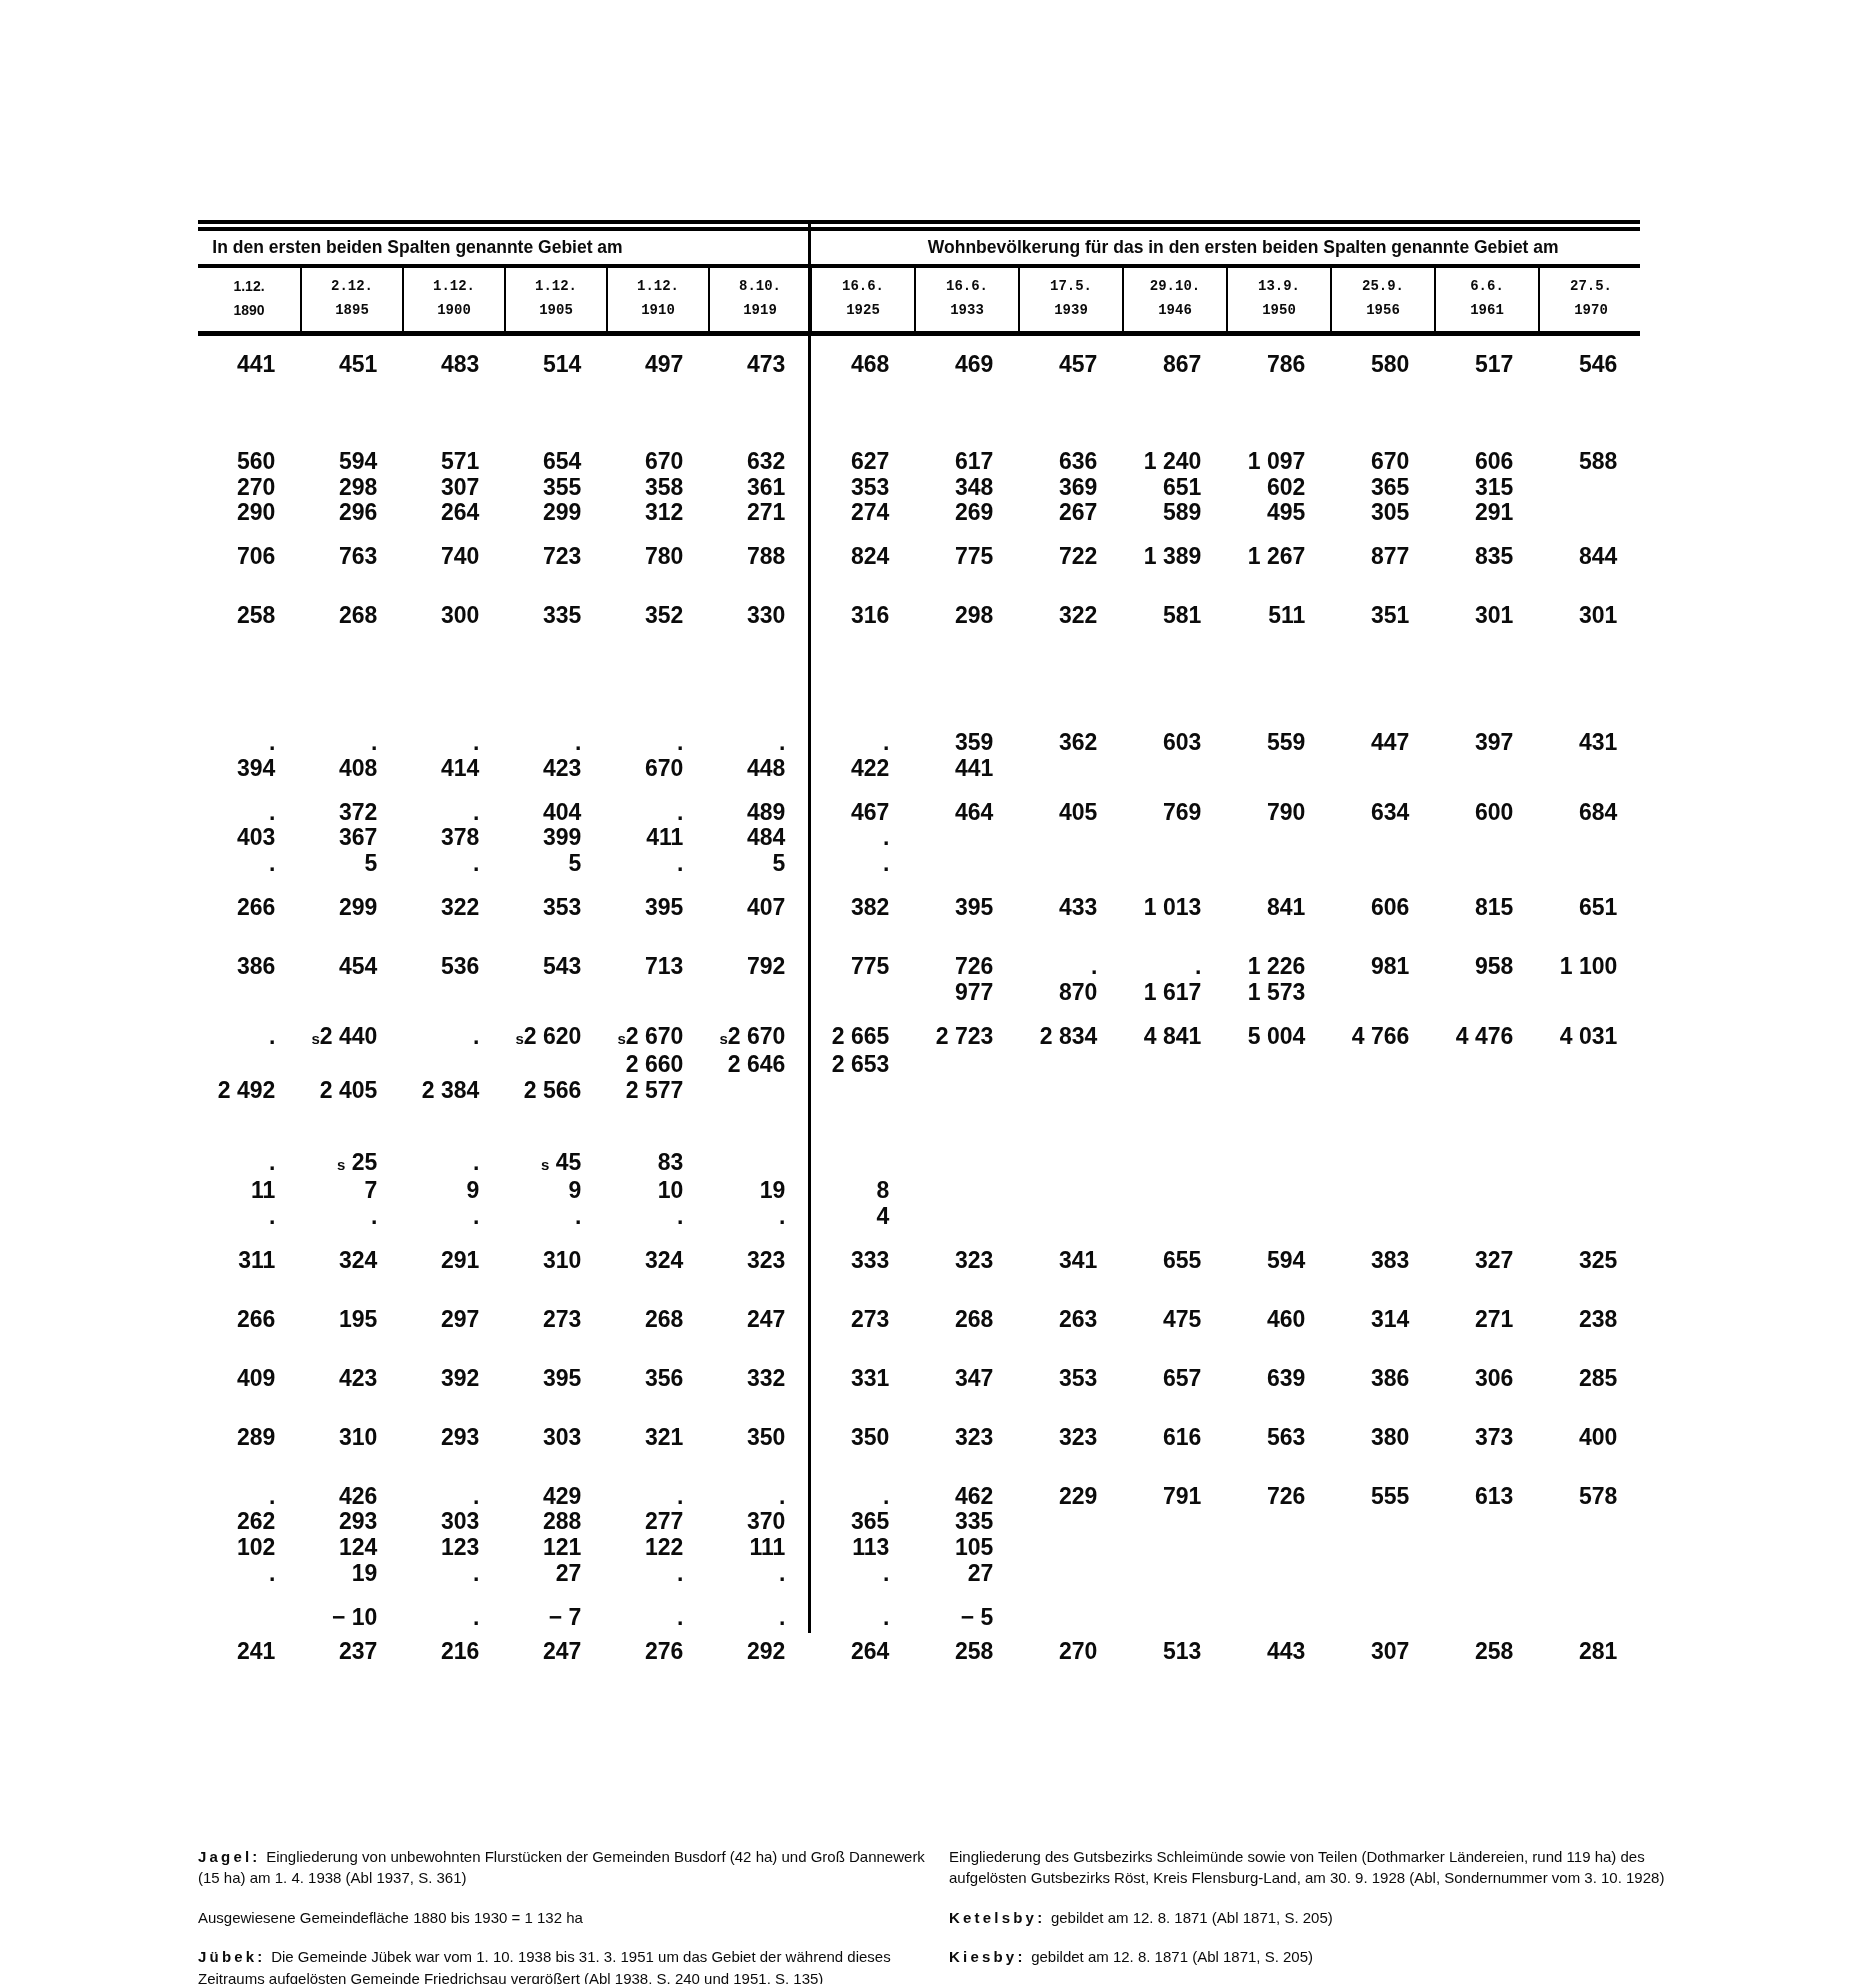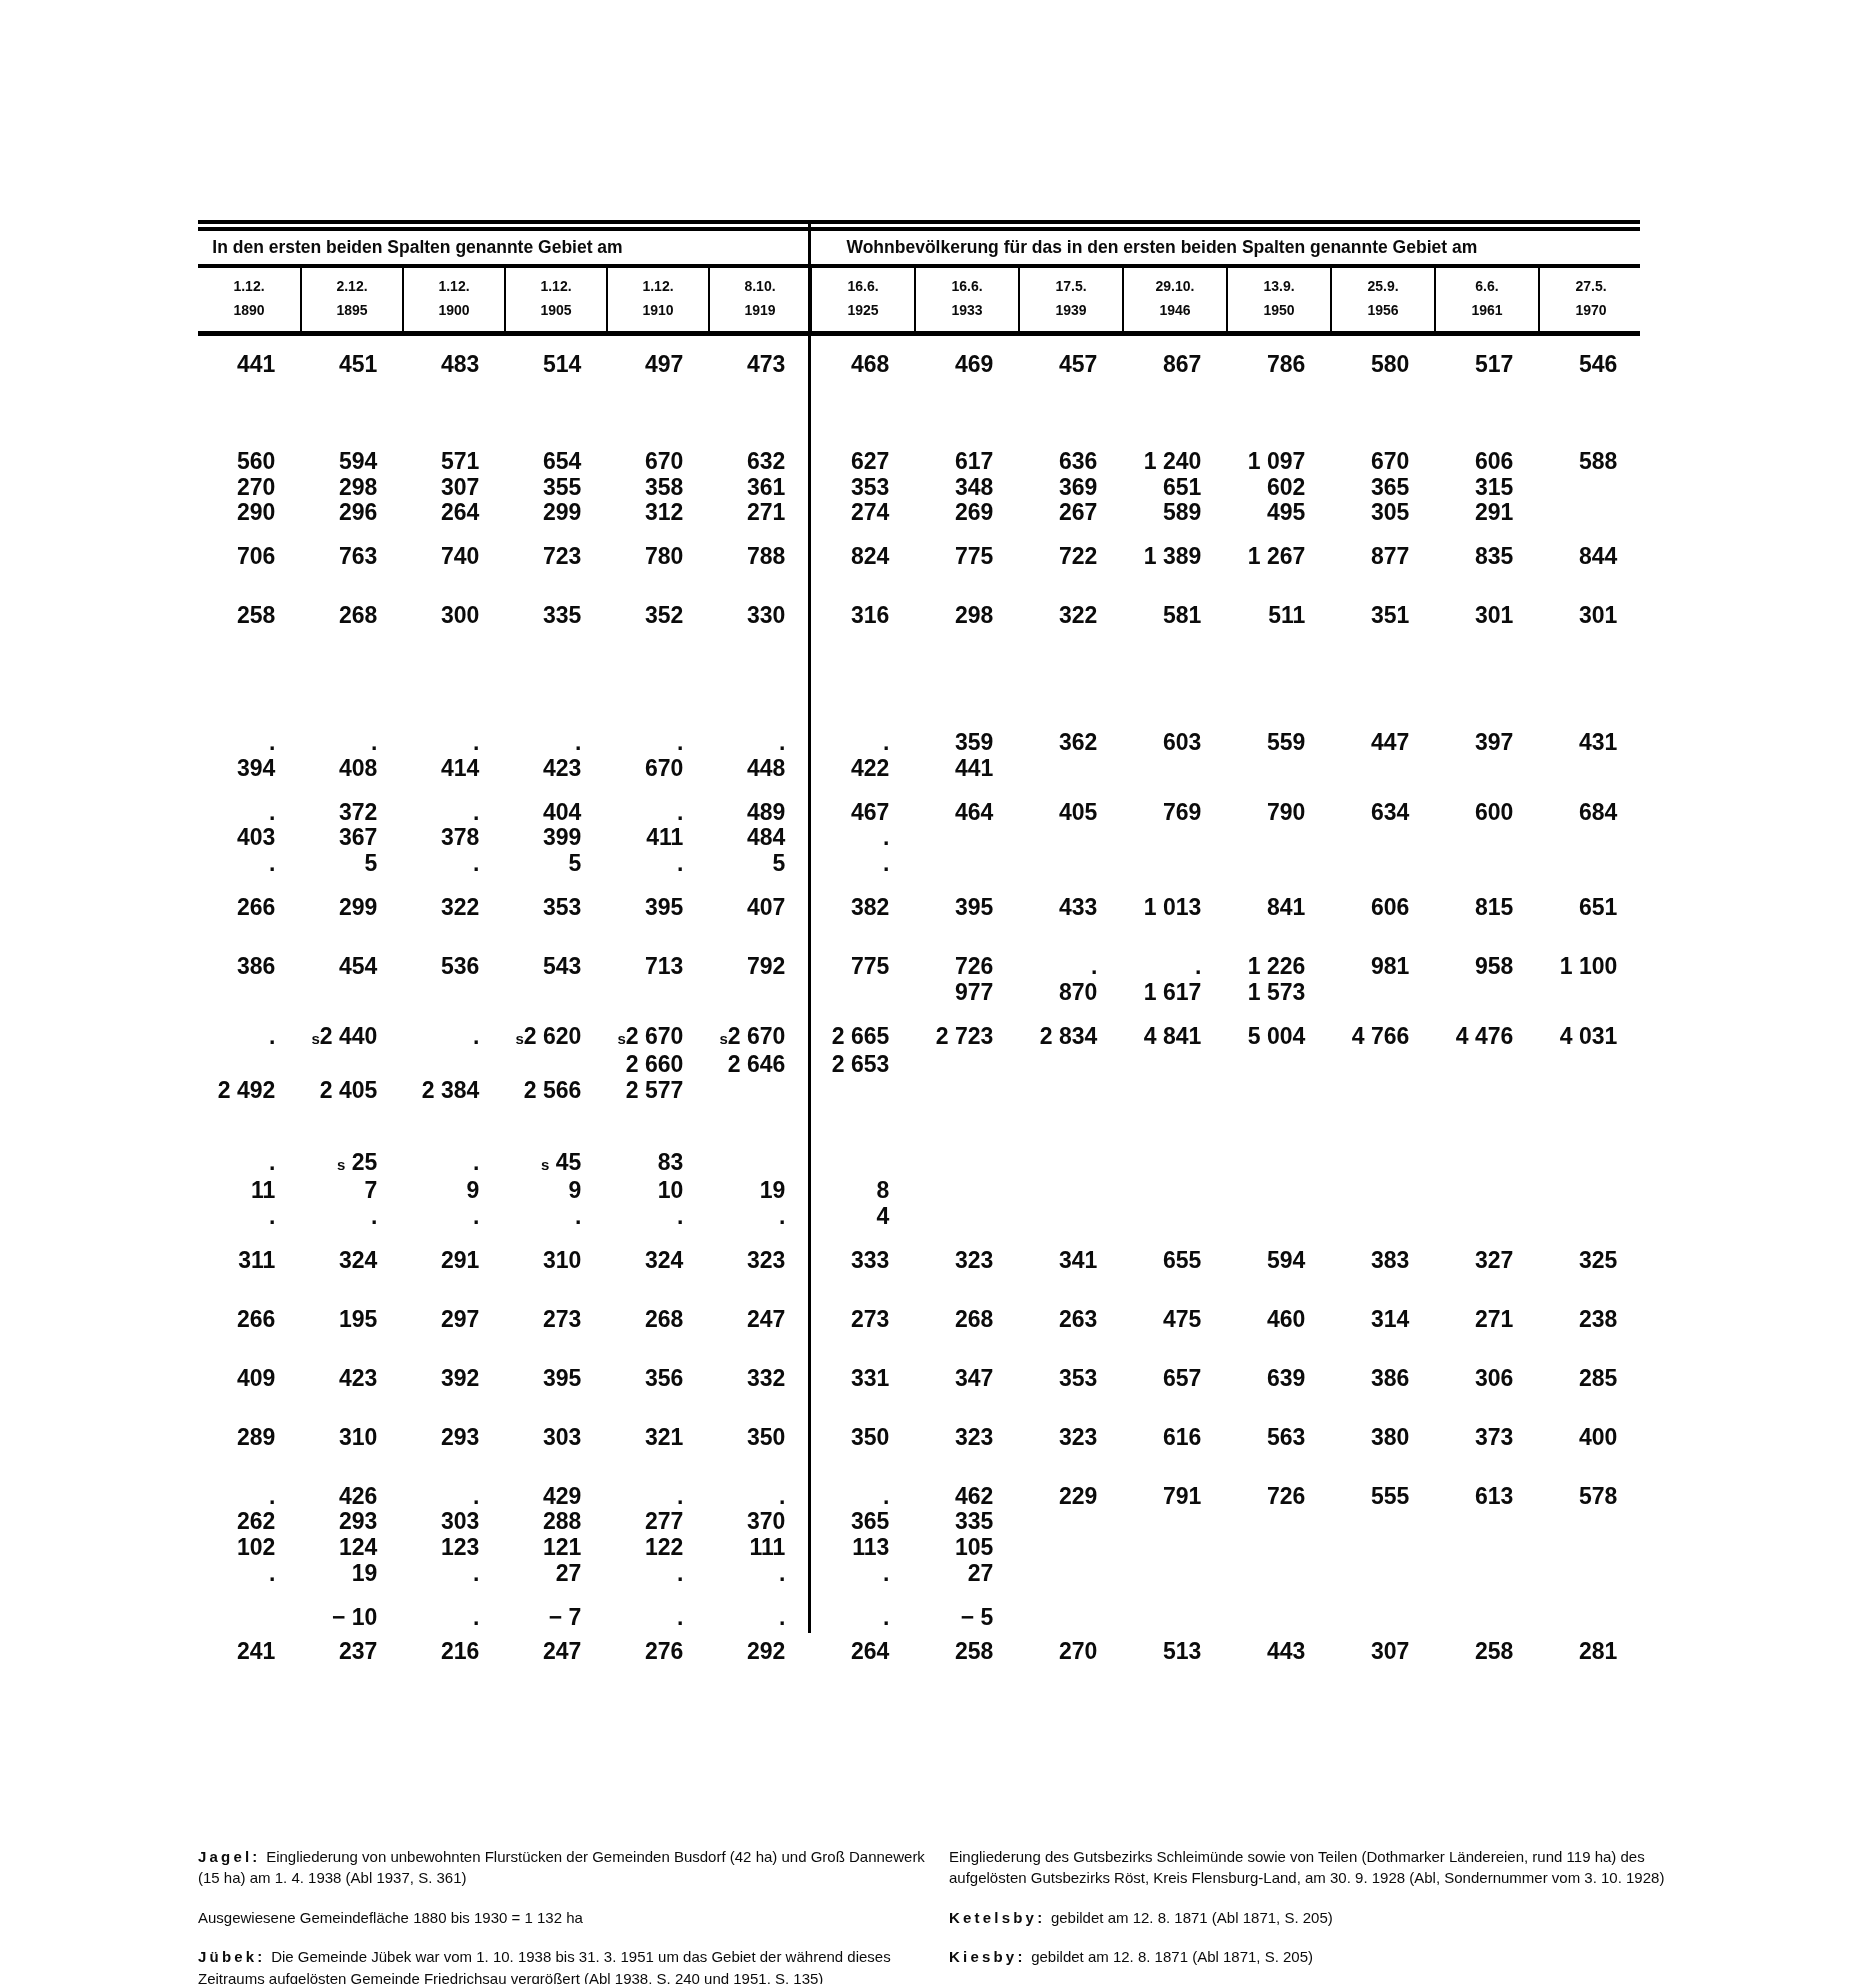--- a/index.html
+++ b/index.html
@@ -2,24 +2,24 @@
 <html style="font-size:6.4px"><head>
 <meta charset="utf-8">
 <style>
   html,body{margin:0;padding:0;background:#e8e8e8;}
   .page{position:relative;width:1876px;height:2437px;background:#ffffff;color:#0b0b0b;
         font-family:"Liberation Sans", sans-serif;overflow:hidden;}
   .tablewrap{position:absolute;left:198px;top:220px;width:1442px;}
   .rule-double{border-top:4px solid #000;height:3.2px;border-bottom:4px solid #000;}
   .grouprow{display:flex;align-items:center;border-bottom:4.8px solid #000;padding:5.6px 0 6.4px;gap:38px;}
   .gt-left{width:610px;font-size:17.5px;font-weight:700;padding-left:14.3px;box-sizing:border-box;}
-  .gt-right{width:832px;font-size:17.5px;font-weight:700;padding-left:28px;}
+  .gt-right{width:832px;font-size:17.5px;font-weight:700;text-align:center;padding-left:28px;}
   .headrow{display:grid;grid-template-columns:repeat(6,102px) repeat(8,104px);border-bottom:5.6px solid #000;}
   .hcell{text-align:center;padding:5.6px 0 8px;}
-  .headrow > .hcell + .hcell{border-left:2.4px solid #000;}
+  .headrow > .hcell + .hcell{border-left:2.4px solid #000;font-family:Liberation Mono, monospace;}
   .hday,.hyear{display:block;font-size:14px;font-weight:700;line-height:24.6px;font-stretch:condensed;}
   .tbody{position:relative;padding-top:16px;padding-bottom:16px;}
   .trow{display:grid;grid-template-columns:repeat(6,102px) repeat(8,104px);}
   .trow:first-child{margin-top:0;}
   .cell{text-align:right;padding-right:24.6px;font-size:23px;font-weight:700;line-height:24px;
         white-space:pre;font-stretch:condensed;box-sizing:border-box;}
   .sp{font-size:15px;font-weight:700;}
   .g0{margin-top:1.6px}.gh{margin-top:10.3px}.g1{margin-top:20px}.g2{margin-top:35px}
   .g3{margin-top:48px}.g4{margin-top:73px}.g5{margin-top:103px}
   .divider{position:absolute;left:610px;top:0;width:3.2px;height:1413px;background:#000;}

